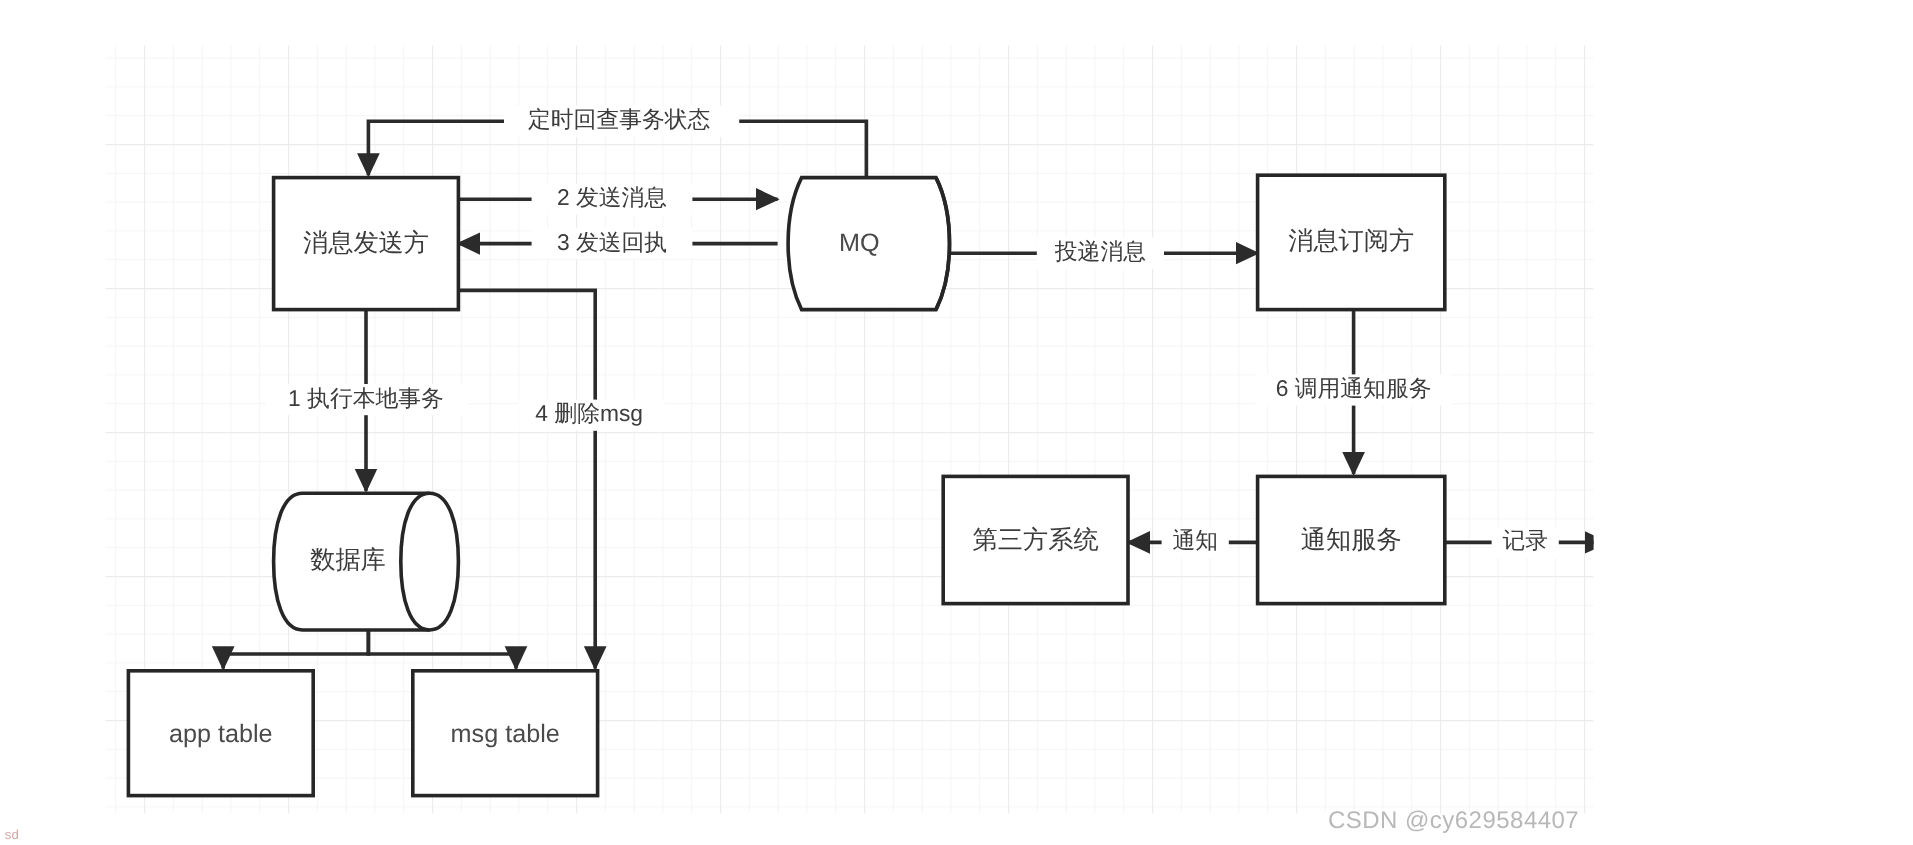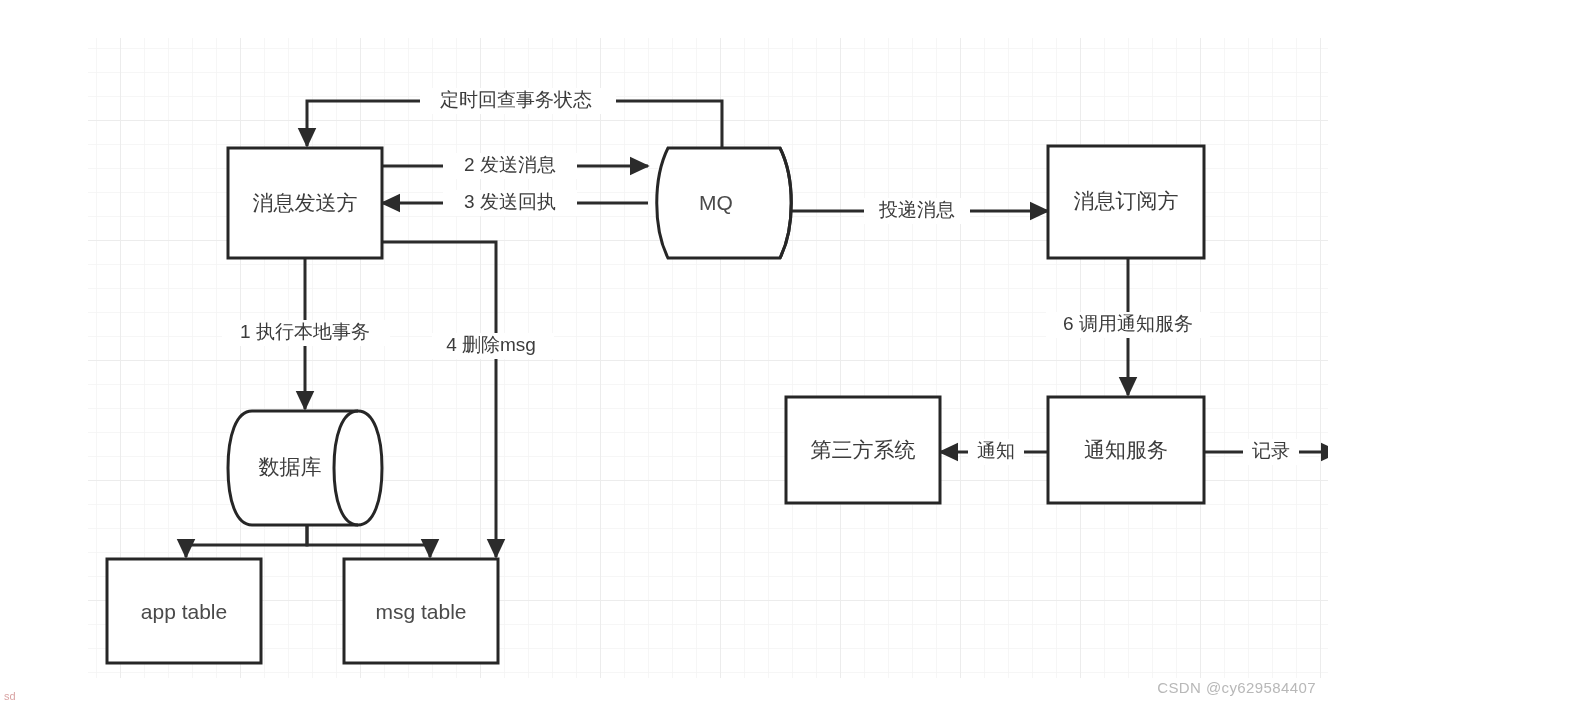--- a/index.html
+++ b/index.html
@@ -70,21 +70,21 @@
     stroke-linejoin: miter;
   }
   .label-bg {
     fill: #ffffff;
   }
   .watermark {
     position: absolute;
     right: 12px;
     bottom: 8px;
     font-family: "Liberation Sans", "DejaVu Sans", sans-serif;
-    font-size: 15px;
+    font-size: 20px;
     color: #b8b8b8;
     letter-spacing: 0.4px;
     user-select: none;
   }
   .corner-tag {
     position: absolute;
     left: 4px;
     bottom: 2px;
     font-family: Liberation Sans, sans-serif;
     font-size: 11px;

